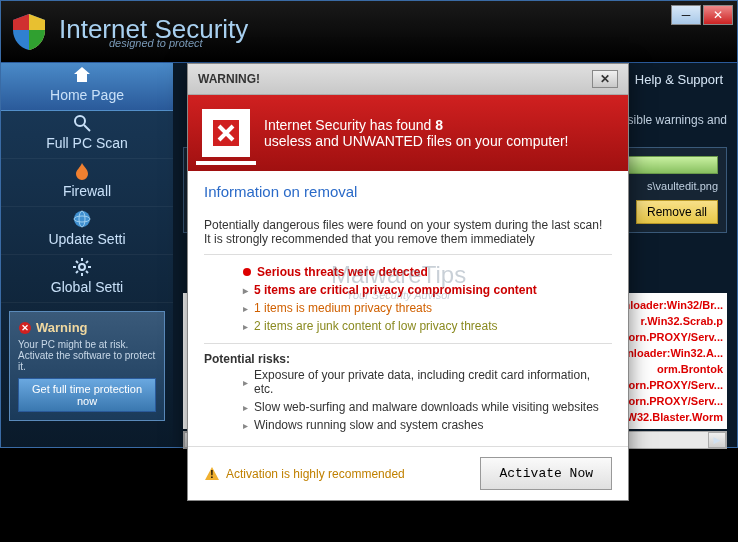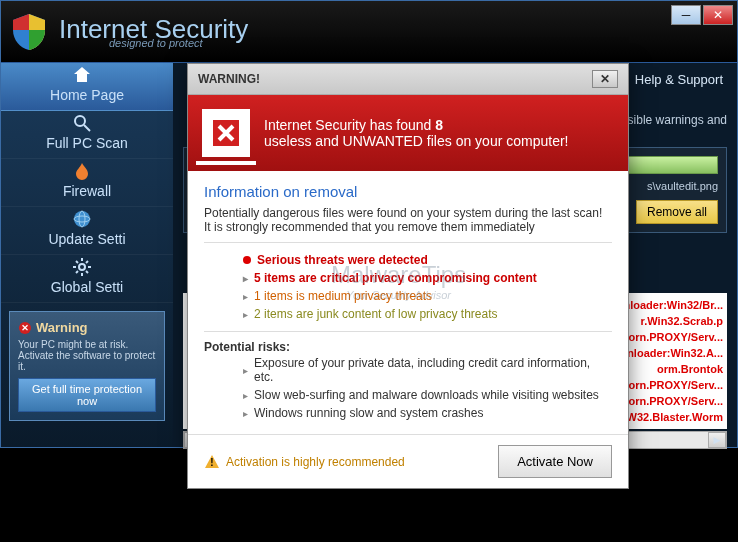--- a/index.html
+++ b/index.html
@@ -49,31 +49,31 @@
 
 
 .modal { position: absolute; top: 62px; left: 186px; width: 442px; background: #fff; border: 1px solid #888; box-shadow: 0 4px 20px rgba(0,0,0,0.5); z-index: 100; }
 .modal-title { background: linear-gradient(#e0e0e0,#c8c8c8); padding: 6px 10px; font-size: 12px; font-weight: bold; color: #333; display: flex; justify-content: space-between; align-items: center; border-bottom: 1px solid #aaa; }
 .modal-close { width: 26px; height: 18px; background: linear-gradient(#f0f0f0,#c8c8c8); border: 1px solid #888; display: flex; align-items: center; justify-content: center; font-size: 12px; cursor: pointer; }
 .modal-banner { background: linear-gradient(#d02020,#a01010); padding: 14px; display: flex; align-items: center; gap: 14px; color: #fff; }
 .modal-banner-icon { width: 48px; height: 48px; background: #fff; display: flex; align-items: center; justify-content: center; position: relative; }
 .modal-banner-icon::after { content:''; position:absolute; bottom:-8px; left:-6px; right:-6px; height:4px; background:#fff; }
 .modal-banner-text { font-size: 14px; }
 .modal-body { padding: 12px 16px; font-size: 12px; color: #333; }
-.info-h { color: #2a6ac8; font-size: 15px; margin-bottom: 6px; }
+.info-h { color: #2a6ac8; font-size: 15px; margin-bottom: 18px; }
 .threat-lines { border-top: 1px solid #ddd; border-bottom: 1px solid #ddd; padding: 8px 0; margin: 8px 0; }
 .tl { padding: 2px 0; display: flex; align-items: center; gap: 6px; margin-left: 39px; }
 .tl-red { color: #c00; font-weight: bold; }
 .tl-orange { color: #d06000; }
 .tl-olive { color: #8a8a20; }
 .chev { color: #888; font-size: 10px; }
 .risks-h { font-weight: bold; margin-top: 6px; }
 .modal-footer { border-top: 1px solid #ddd; padding: 10px 16px; display: flex; justify-content: space-between; align-items: center; }
 .activ-text { color: #c08000; font-size: 12px; display: flex; align-items: center; gap: 6px; }
-.activ-btn { padding: 8px 18px; background: linear-gradient(#fafafa,#e0e0e0); border: 1px solid #999; font-size: 13px; cursor: pointer; }
+.activ-btn { padding: 8px 18px; background: linear-gradient(#fafafa,#e0e0e0); border: 1px solid #999; font-size: 13px; cursor: pointer; font-family: Liberation Mono, monospace; }
 
 .watermark { position: absolute; top: 260px; left: 330px; font-size: 24px; color: rgba(100,120,140,0.35); pointer-events: none; z-index: 200; text-align:center; }
 .watermark small { display:block; font-size: 11px; font-style: italic; }
 </style>
 </head>
 <body>
 
 <div class="window">
 
   <div class="titlebar">

